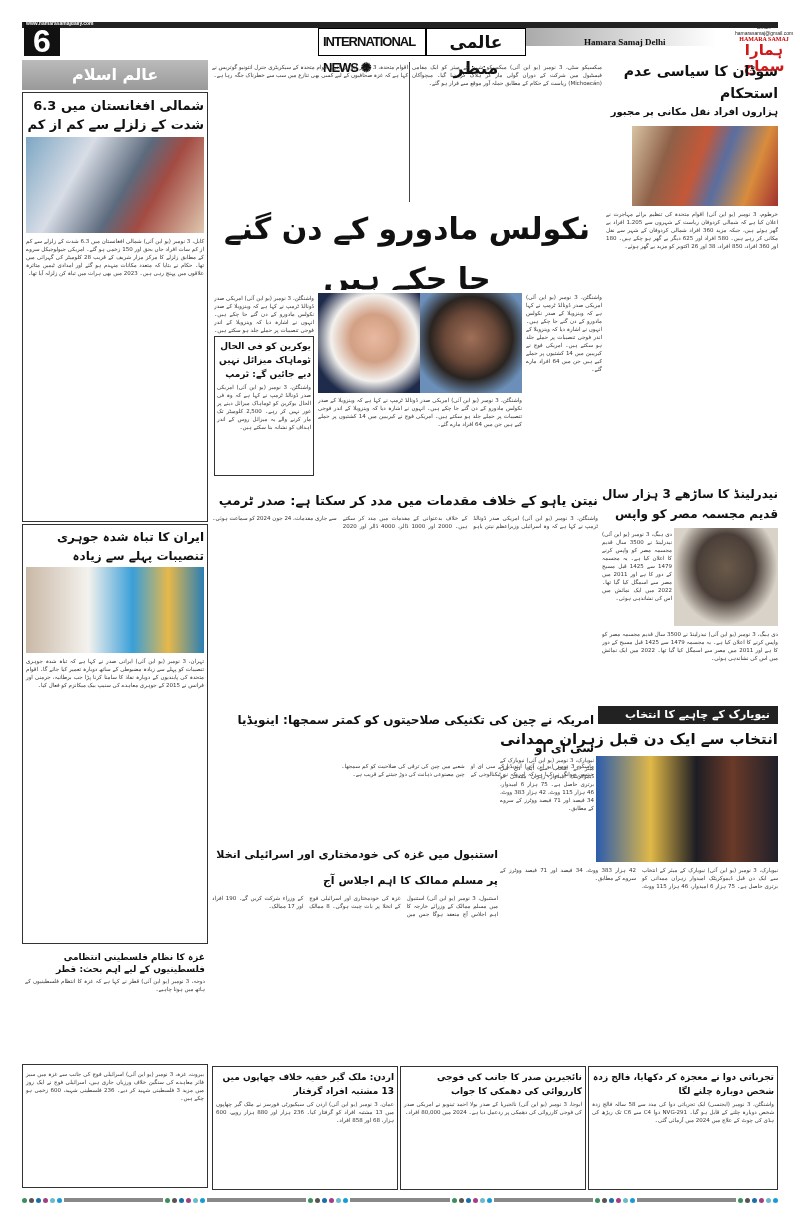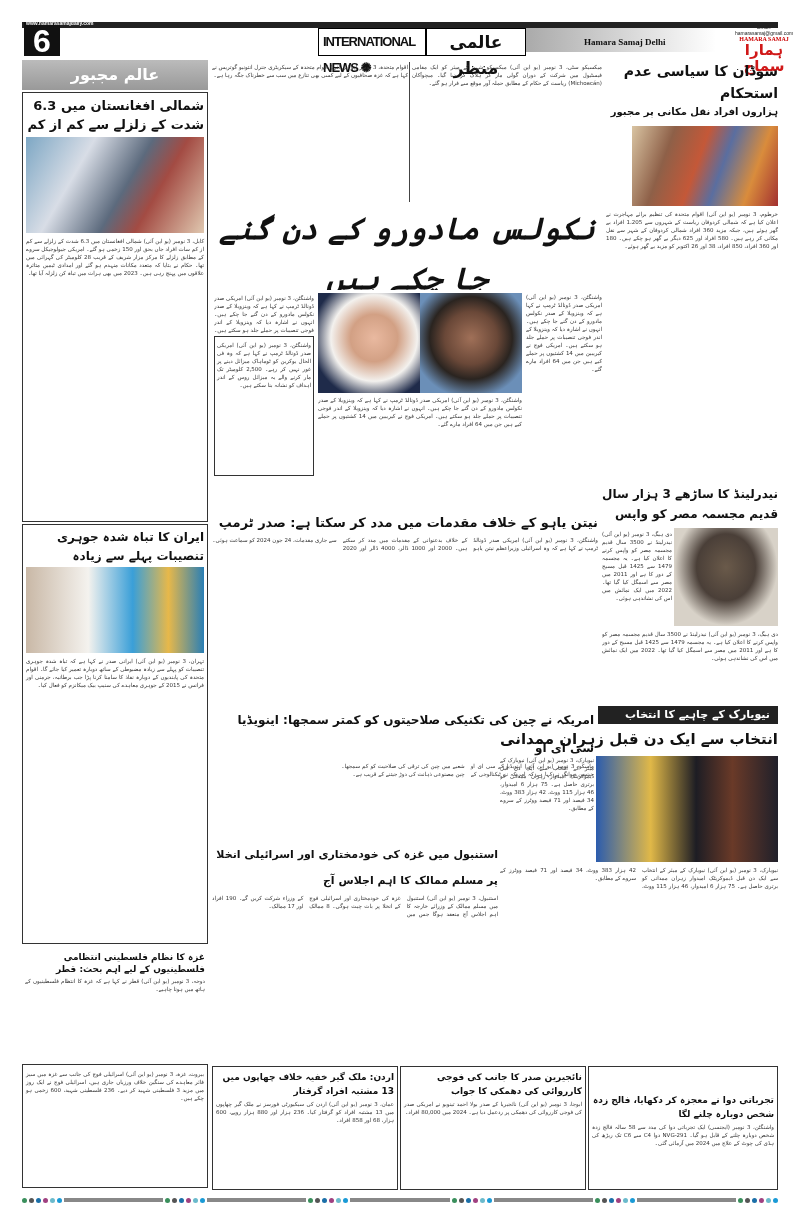--- a/index.html
+++ b/index.html
@@ -6,21 +6,21 @@
 body{width:800px;height:1226px;background:#fff;font-family:"DejaVu Sans",sans-serif;position:relative;overflow:hidden;color:#111}
 .abs{position:absolute}
 
 #hdr{left:22px;top:20px;width:756px;height:38px;}
 .hdr-topbar{position:absolute;left:0;top:2px;width:756px;height:6px;background:#222}
 .pgnum{position:absolute;left:2px;top:2px;width:36px;height:34px;background:#111;color:#fff;font:bold 32px "Liberation Sans",sans-serif;text-align:center;line-height:38px}
 .site{position:absolute;left:4px;top:0;font:bold 5px "Liberation Sans",sans-serif;color:#fff}
 .datebox{position:absolute;left:40px;top:8px;width:256px;height:28px;background:linear-gradient(90deg,#fff 40%,#bbb);border-bottom:2px solid #555;font:bold 10px "Liberation Serif",serif;line-height:28px;padding-left:66px}
 .intl{position:absolute;left:296px;top:8px;width:108px;height:28px;border:1px solid #000;background:#fff;font:bold 13px "Liberation Sans",sans-serif;font-stretch:condensed;line-height:26px;padding-left:4px;letter-spacing:-1px}
 .alami{position:absolute;left:404px;top:8px;width:100px;height:28px;border:1px solid #000;font:bold 17px "DejaVu Sans",sans-serif;line-height:26px;text-align:center;direction:rtl}
-.hsd{position:absolute;left:504px;top:8px;width:190px;height:24px;background:linear-gradient(90deg,#aaa,#fff);font:bold 9px "Liberation Serif",serif;line-height:28px;padding-left:58px}
+.hsd{position:absolute;left:504px;top:8px;width:190px;height:18px;background:linear-gradient(90deg,#aaa,#fff);font:bold 9px "Liberation Serif",serif;line-height:28px;padding-left:58px}
 .logo{position:absolute;left:710px;top:4px;width:64px;height:34px;text-align:center}
 .logo .em{font:5px "Liberation Sans",sans-serif;color:#222;display:block}
 .logo .en{font:bold 6px "Liberation Serif",serif;color:#c00;display:block}
 .logo .ur{font:bold 15px "DejaVu Sans",sans-serif;color:#d01818;display:block;line-height:16px}
 
 .col{position:absolute;overflow:hidden}
 .urdu{direction:rtl;text-align:right}
 .head{font-weight:bold;color:#111;line-height:1.35}
 .txt{font-size:5.5px;line-height:8px;color:#333;text-align:justify;direction:rtl}
 .box{border:1px solid #333}
@@ -43,21 +43,21 @@
   <div class="alami">عالمی منظر</div>
   <div class="hsd">Hamara Samaj Delhi</div>
   <div class="logo">
     <span class="em">Email: hamarasamaj@gmail.com</span>
     <span class="en">HAMARA SAMAJ</span>
     <span class="ur">ہمارا سماج</span>
   </div>
 </div>
 
 <div class="col" style="left:22px;top:60px;width:186px;height:1130px;">
-  <div class="banner" style="height:30px;line-height:30px;">عالم مجبور</div>
+  <div class="banner" style="height:30px;line-height:30px;">عالم اسلام</div>
   <div class="box" style="position:absolute;top:32px;left:0;width:186px;height:430px;padding:3px;">
     <div class="head urdu" style="font-size:13px;line-height:19px;">شمالی افغانستان میں 6.3 شدت کے زلزلے سے کم از کم 7 افراد جاں بحق، 150 زخمی</div>
     <div class="photo" style="left:3px;top:44px;width:178px;height:96px;background:linear-gradient(120deg,#7da7c4 0%,#d8dde6 30%,#5c6a7d 55%,#a34b43 70%,#e0c8b0 100%);"></div>
     <div class="txt" style="position:absolute;top:144px;left:3px;width:178px;">کابل، 3 نومبر (یو این آئی) شمالی افغانستان میں 6.3 شدت کے زلزلے سے کم از کم سات افراد جاں بحق اور 150 زخمی ہو گئے۔ امریکی جیولوجیکل سروے کے مطابق زلزلے کا مرکز مزار شریف کے قریب 28 کلومیٹر کی گہرائی میں تھا۔ حکام نے بتایا کہ متعدد مکانات منہدم ہو گئے اور امدادی ٹیمیں متاثرہ علاقوں میں پہنچ رہی ہیں۔ 2023 میں بھی ہرات میں تباہ کن زلزلہ آیا تھا۔</div>
   </div>
   <div class="box" style="position:absolute;top:464px;left:0;width:186px;height:420px;padding:3px;">
     <div class="head urdu" style="font-size:12px;line-height:19px;">ایران کا تباہ شدہ جوہری تنصیبات پہلے سے زیادہ مضبوطی کے ساتھ تعمیر کرنے کا اعلان</div>
     <div class="photo" style="left:3px;top:42px;width:178px;height:86px;background:linear-gradient(90deg,#c9b8a6 0%,#f4f2ee 35%,#3a9fd8 60%,#e7b84a 80%,#2a7fb5 100%);"></div>
     <div class="txt" style="position:absolute;top:132px;left:3px;width:178px;height:280px;">تہران، 3 نومبر (یو این آئی) ایرانی صدر نے کہا ہے کہ تباہ شدہ جوہری تنصیبات کو پہلے سے زیادہ مضبوطی کے ساتھ دوبارہ تعمیر کیا جائے گا۔ اقوام متحدہ کی پابندیوں کے دوبارہ نفاذ کا سامنا کرنا پڑا جب برطانیہ، جرمنی اور فرانس نے 2015 کے جوہری معاہدے کی سنیپ بیک میکانزم کو فعال کیا۔</div>
   </div>
@@ -79,34 +79,35 @@
 </div>
 
 <div class="col" style="left:606px;top:60px;width:172px;height:420px;">
   <div class="head urdu" style="font-size:14px;line-height:22px;">سوڈان کا سیاسی عدم استحکام</div>
   <div class="head urdu" style="font-size:10px;line-height:16px;">ہزاروں افراد نقل مکانی پر مجبور</div>
   <div class="photo" style="left:26px;top:66px;width:146px;height:80px;background:linear-gradient(110deg,#d9c4a2 0%,#8e6048 25%,#c45838 45%,#5a6ea0 60%,#d98c3c 80%,#a23030 100%);"></div>
   <div class="txt" style="position:absolute;top:150px;left:0;width:172px;height:268px;">خرطوم، 3 نومبر (یو این آئی) اقوام متحدہ کی تنظیم برائے مہاجرت نے اعلان کیا ہے کہ شمالی کردوفان ریاست کے شہروں سے 1،205 افراد بے گھر ہوئے ہیں، جبکہ مزید 360 افراد شمالی کردوفان کے شہر سے نقل مکانی کر رہے ہیں۔ 580 افراد اور 625 دیگر بے گھر ہو چکے ہیں۔ 180 اور 360 افراد، 850 افراد، 38 اور 26 اکتوبر کو مزید بے گھر ہوئے۔</div>
 </div>
 
 <div class="col" style="left:212px;top:204px;width:390px;height:86px;">
-  <div class="head urdu" style="font-size:30px;line-height:50px;text-align:center;font-style:italic;">نکولس مادورو کے دن گنے جا چکے ہیں</div>
+  <div class="head urdu" style="font-size:30px;line-height:50px;text-align:center;">نکولس مادورو کے دن گنے جا چکے ہیں</div>
 
 </div>
 <div class="photo" style="left:318px;top:293px;width:102px;height:100px;background:radial-gradient(circle at 55% 45%,#e9b9a0 0%,#d2a084 30%,#f3f1ee 55%,#1f2b4a 80%);"></div>
 <div class="photo" style="left:420px;top:293px;width:102px;height:100px;background:radial-gradient(circle at 50% 45%,#a07058 0%,#6a4838 35%,#2a2420 55%,#6b8fb8 80%);"></div>
 <div class="txt" style="position:absolute;left:526px;top:293px;width:76px;height:180px;overflow:hidden;">واشنگٹن، 3 نومبر (یو این آئی) امریکی صدر ڈونالڈ ٹرمپ نے کہا ہے کہ وینزویلا کے صدر نکولس مادورو کے دن گنے جا چکے ہیں۔ انہوں نے اشارہ دیا کہ وینزویلا کے اندر فوجی تنصیبات پر حملے جلد ہو سکتے ہیں۔ امریکی فوج نے کیریبین میں 14 کشتیوں پر حملے کیے ہیں جن میں 64 افراد مارے گئے۔</div>
 <div class="txt" style="position:absolute;left:318px;top:396px;width:204px;height:80px;overflow:hidden;">واشنگٹن، 3 نومبر (یو این آئی) امریکی صدر ڈونالڈ ٹرمپ نے کہا ہے کہ وینزویلا کے صدر نکولس مادورو کے دن گنے جا چکے ہیں۔ انہوں نے اشارہ دیا کہ وینزویلا کے اندر فوجی تنصیبات پر حملے جلد ہو سکتے ہیں۔ امریکی فوج نے کیریبین میں 14 کشتیوں پر حملے کیے ہیں جن میں 64 افراد مارے گئے۔</div>
 
 <div class="col box" style="left:214px;top:336px;width:100px;height:140px;padding:2px;">
+  <div class="head urdu" style="font-size:9px;line-height:14px;">یوکرین کو فی الحال ٹوماہاک میزائل نہیں دیے جائیں گے: ٹرمپ</div>
   <div class="txt" style="margin-top:2px;">واشنگٹن، 3 نومبر (یو این آئی) امریکی صدر ڈونالڈ ٹرمپ نے کہا ہے کہ وہ فی الحال یوکرین کو ٹوماہاک میزائل دینے پر غور نہیں کر رہے۔ 2,500 کلومیٹر تک مار کرنے والے یہ میزائل روس کے اندر اہداف کو نشانہ بنا سکتے ہیں۔</div>
 </div>
 <div class="txt" style="position:absolute;left:214px;top:294px;width:100px;height:40px;overflow:hidden;">واشنگٹن، 3 نومبر (یو این آئی) امریکی صدر ڈونالڈ ٹرمپ نے کہا ہے کہ وینزویلا کے صدر نکولس مادورو کے دن گنے جا چکے ہیں۔ انہوں نے اشارہ دیا کہ وینزویلا کے اندر فوجی تنصیبات پر حملے جلد ہو سکتے ہیں۔ امریکی فوج نے کیریبین میں 14 کشتیوں پر حملے کیے ہیں جن میں 64 افراد مارے گئے۔</div>
 
-<div class="col" style="left:212px;top:510px;width:386px;height:220px;">
+<div class="col" style="left:212px;top:488px;width:386px;height:220px;">
   <div class="head urdu" style="font-size:13px;line-height:26px;">نیتن یاہو کے خلاف مقدمات میں مدد کر سکتا ہے: صدر ٹرمپ</div>
   <div class="txt" style="column-count:3;column-gap:6px;height:186px;">واشنگٹن، 3 نومبر (یو این آئی) امریکی صدر ڈونالڈ ٹرمپ نے کہا ہے کہ وہ اسرائیلی وزیراعظم نیتن یاہو کے خلاف بدعنوانی کے مقدمات میں مدد کر سکتے ہیں۔ 2000 اور 1000 ڈالر، 4000 ڈالر اور 2020 سے جاری مقدمات، 24 جون 2024 کو سماعت ہوئی۔</div>
 </div>
 
 <div class="col" style="left:602px;top:484px;width:176px;height:216px;">
   <div class="head urdu" style="font-size:12px;line-height:20px;">نیدرلینڈ کا ساڑھے 3 ہزار سال قدیم مجسمہ مصر کو واپس کرنے کا اعلان</div>
   <div class="txt" style="position:absolute;top:46px;left:0;width:70px;height:96px;overflow:hidden;">دی ہیگ، 3 نومبر (یو این آئی) نیدرلینڈ نے 3500 سال قدیم مجسمہ مصر کو واپس کرنے کا اعلان کیا ہے۔ یہ مجسمہ 1479 سے 1425 قبل مسیح کے دور کا ہے اور 2011 میں مصر سے اسمگل کیا گیا تھا۔ 2022 میں ایک نمائش میں اس کی نشاندہی ہوئی۔</div>
   <div class="photo" style="left:72px;top:44px;width:104px;height:98px;background:radial-gradient(ellipse at 50% 40%,#6a5a4a 0%,#4a3f38 40%,#d8d2c8 70%);"></div>
   <div class="txt" style="position:absolute;top:146px;left:0;width:176px;">دی ہیگ، 3 نومبر (یو این آئی) نیدرلینڈ نے 3500 سال قدیم مجسمہ مصر کو واپس کرنے کا اعلان کیا ہے۔ یہ مجسمہ 1479 سے 1425 قبل مسیح کے دور کا ہے اور 2011 میں مصر سے اسمگل کیا گیا تھا۔ 2022 میں ایک نمائش میں اس کی نشاندہی ہوئی۔</div>
 </div>
@@ -133,21 +134,21 @@
 
 <div class="col box" style="left:212px;top:1066px;width:186px;height:124px;padding:3px;">
   <div class="head urdu" style="font-size:9px;line-height:14px;text-align:right;">اردن: ملک گیر خفیہ خلاف چھاپوں میں 13 مشتبہ افراد گرفتار</div>
   <div class="txt" style="margin-top:2px;">عمان، 3 نومبر (یو این آئی) اردن کی سیکیورٹی فورسز نے ملک گیر چھاپوں میں 13 مشتبہ افراد کو گرفتار کیا۔ 236 ہزار اور 880 ہزار روپے، 600 ہزار، 68 اور 858 افراد۔</div>
 </div>
 <div class="col box" style="left:400px;top:1066px;width:186px;height:124px;padding:3px;">
   <div class="head urdu" style="font-size:9px;line-height:14px;">نائجیرین صدر کا جانب کی فوجی کارروائی کی دھمکی کا جواب</div>
   <div class="txt" style="margin-top:2px;">ابوجا، 3 نومبر (یو این آئی) نائجیریا کے صدر بولا احمد تینوبو نے امریکی صدر کی فوجی کارروائی کی دھمکی پر ردعمل دیا ہے۔ 2024 میں 80,000 افراد۔</div>
 </div>
 <div class="col box" style="left:588px;top:1066px;width:190px;height:124px;padding:3px;">
-  <div class="head urdu" style="font-size:9px;line-height:14px;margin-top:23px;">تجرباتی دوا نے معجزہ کر دکھایا، فالج زدہ شخص دوبارہ چلنے لگا</div>
+  <div class="head urdu" style="font-size:9px;line-height:14px;">تجرباتی دوا نے معجزہ کر دکھایا، فالج زدہ شخص دوبارہ چلنے لگا</div>
   <div class="txt" style="margin-top:2px;">واشنگٹن، 3 نومبر (ایجنسی) ایک تجرباتی دوا کی مدد سے 58 سالہ فالج زدہ شخص دوبارہ چلنے کے قابل ہو گیا۔ NVG-291 دوا C4 سے C6 تک ریڑھ کی ہڈی کی چوٹ کے علاج میں 2024 میں آزمائی گئی۔</div>
 </div>
 
 <div class="dots" id="dots">
     <span class="dot" style="background: rgb(58, 143, 92);"></span>
     <span class="dot" style="background: rgb(85, 85, 85);"></span>
     <span class="dot" style="background: rgb(27, 111, 168);"></span>
     <span class="dot" style="background: rgb(160, 64, 128);"></span>
     <span class="dot" style="background: rgb(106, 186, 204);"></span>
     <span class="dot" style="background: rgb(26, 154, 214);"></span>

